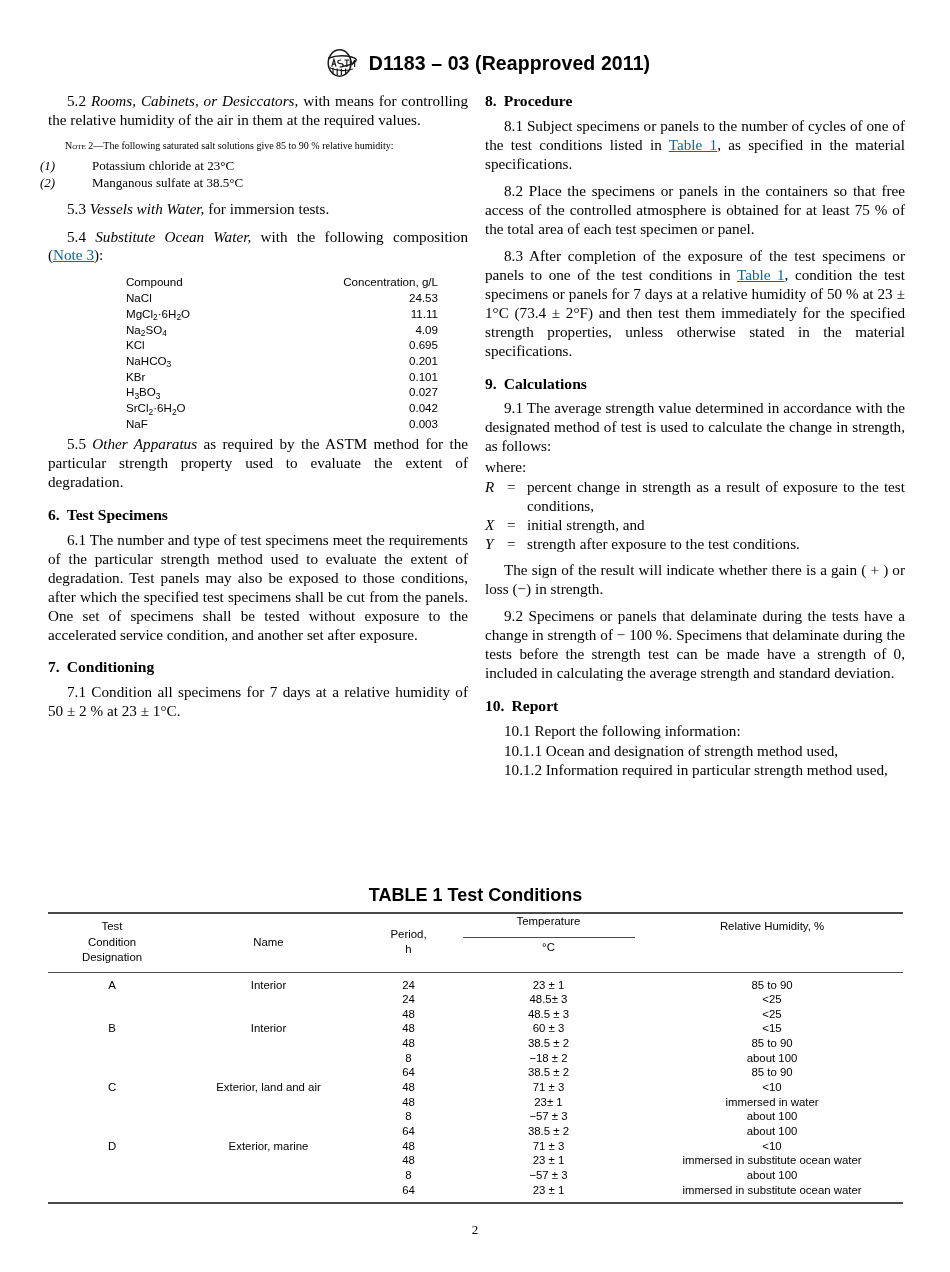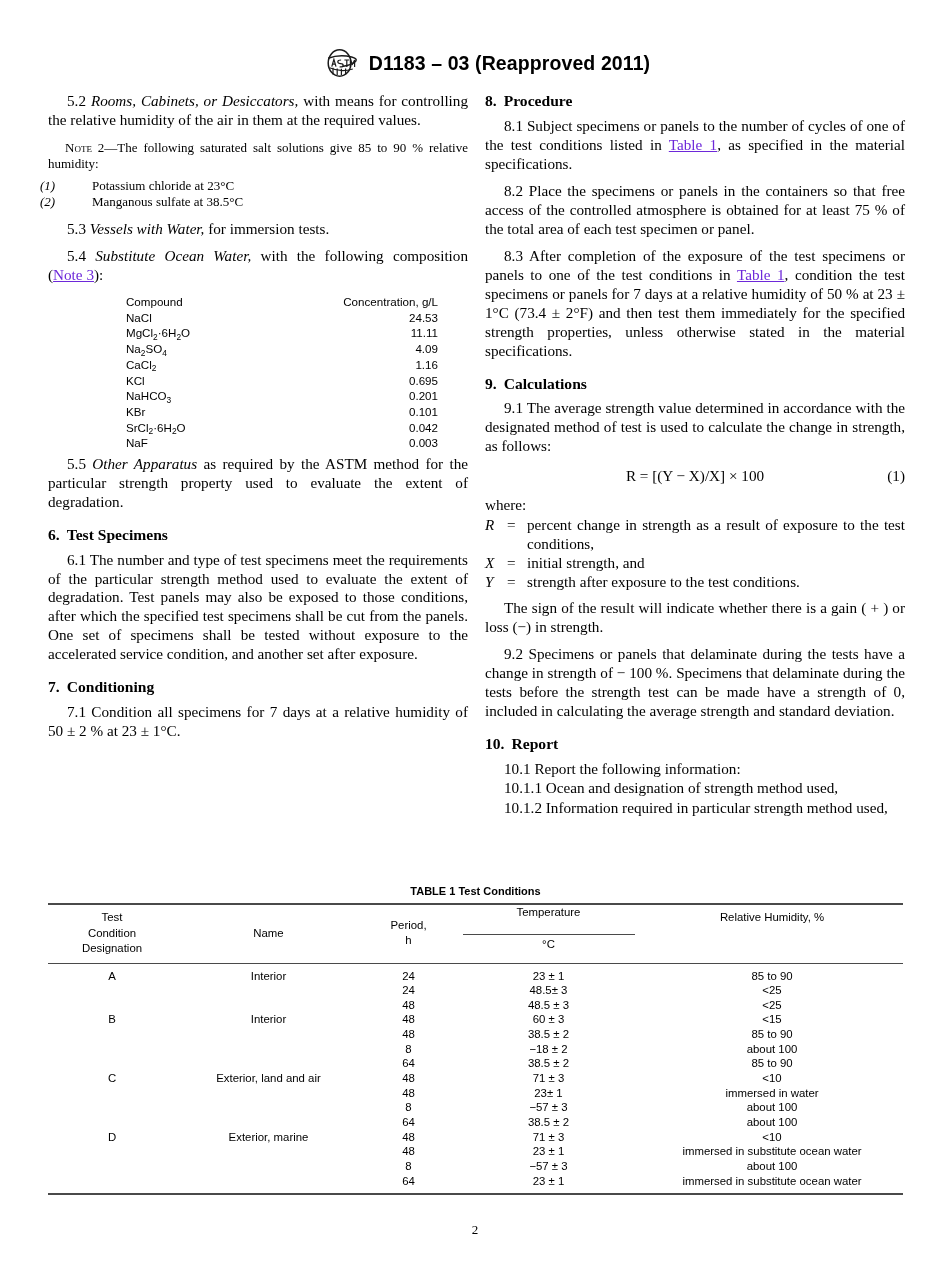--- a/index.html
+++ b/index.html
@@ -71,26 +71,26 @@
     font-size: 15.6px;
     font-weight: bold;
     margin: 14px 0 6px 0;
     line-height: 1.2;
   }
   h2.section-head .num { margin-right: 7px; }
 
   i, .ital { font-style: italic; }
 
   .lnk {
-    color: #6d28d9;
+    color: #0369a1;
   }
 
   
   .note {
-    font-size: 13px;
+    font-size: 10px;
     line-height: 1.23;
     text-align: justify;
     margin: 10px 0 6px 0;
     text-indent: 17px;
   }
   .note-lbl {
     font-variant: small-caps;
     font-style: normal;
   }
   .note-items {
@@ -155,21 +155,21 @@
 
   
   .table1-wrap {
     position: absolute;
     left: 48px;
     top: 885px;
     width: 855px;
     font-family: "Liberation Sans", sans-serif;
   }
   .table1-caption {
-    font-size: 11px;
+    font-size: 18px;
     font-weight: bold;
     text-align: center;
     margin-bottom: 6px;
   }
   table.t1 {
     width: 100%;
     border-collapse: collapse;
     font-size: 11.4px;
   }
   table.t1 td, table.t1 th {
@@ -191,21 +191,21 @@
     text-align: center;
     line-height: 1.36;
     padding: 5px 0 6px 0;
     vertical-align: top;
   }
   .temp-group .tg-label {
     display: block;
     margin: 0 auto;
     width: 172px;
     border-bottom: 1.1px solid #4a4a4a;
-    padding-bottom: 13px;
+    padding-bottom: 7px;
   }
   .temp-group .tg-unit {
     display: block;
     padding-top: 2px;
   }
 
   .t1 tbody td {
     text-align: center;
     line-height: 1.285;
     padding: 0;
@@ -300,34 +300,34 @@
         </tr>
       <tr>
           <td class="cmp">MgCl<sub>2</sub>·6H<sub>2</sub>O</td>
           <td class="conc">11.11</td>
         </tr>
       <tr>
           <td class="cmp">Na<sub>2</sub>SO<sub>4</sub></td>
           <td class="conc">4.09</td>
         </tr>
       <tr>
-          <td class="cmp">CaCl<sub>2</sub></td>
-          <td class="conc">1.16</td>
-        </tr>
-      <tr>
           <td class="cmp">KCl</td>
           <td class="conc">0.695</td>
         </tr>
       <tr>
           <td class="cmp">NaHCO<sub>3</sub></td>
           <td class="conc">0.201</td>
         </tr>
       <tr>
           <td class="cmp">KBr</td>
           <td class="conc">0.101</td>
+        </tr>
+      <tr>
+          <td class="cmp">H<sub>3</sub>BO<sub>3</sub></td>
+          <td class="conc">0.027</td>
         </tr>
       <tr>
           <td class="cmp">SrCl<sub>2</sub>·6H<sub>2</sub>O</td>
           <td class="conc">0.042</td>
         </tr>
       <tr>
           <td class="cmp">NaF</td>
           <td class="conc">0.003</td>
         </tr>
     </tbody>
@@ -382,24 +382,20 @@
 
   <h2 class="section-head">
     <span class="num">9.</span><span>Calculations</span>
   </h2>
 
   <p class="para tight">
     <span class="secnum">9.1</span>
     <span>The average strength value determined in accordance with the designated method of test is used to calculate the change in strength, as follows:</span>
   </p>
 
-  <div class="equation">
-    <span class="eqn-body">R = [(Y − X)/X] × 100</span>
-    <span class="eqn-num">(1)</span>
-  </div>
 
   <p class="where-lbl">where:</p>
 
   <table class="where">
     <tbody>
       <tr>
         <td class="sym">R</td>
         <td class="eq">=</td>
         <td class="def">percent change in strength as a result of exposure to the test conditions,</td>
       </tr>

